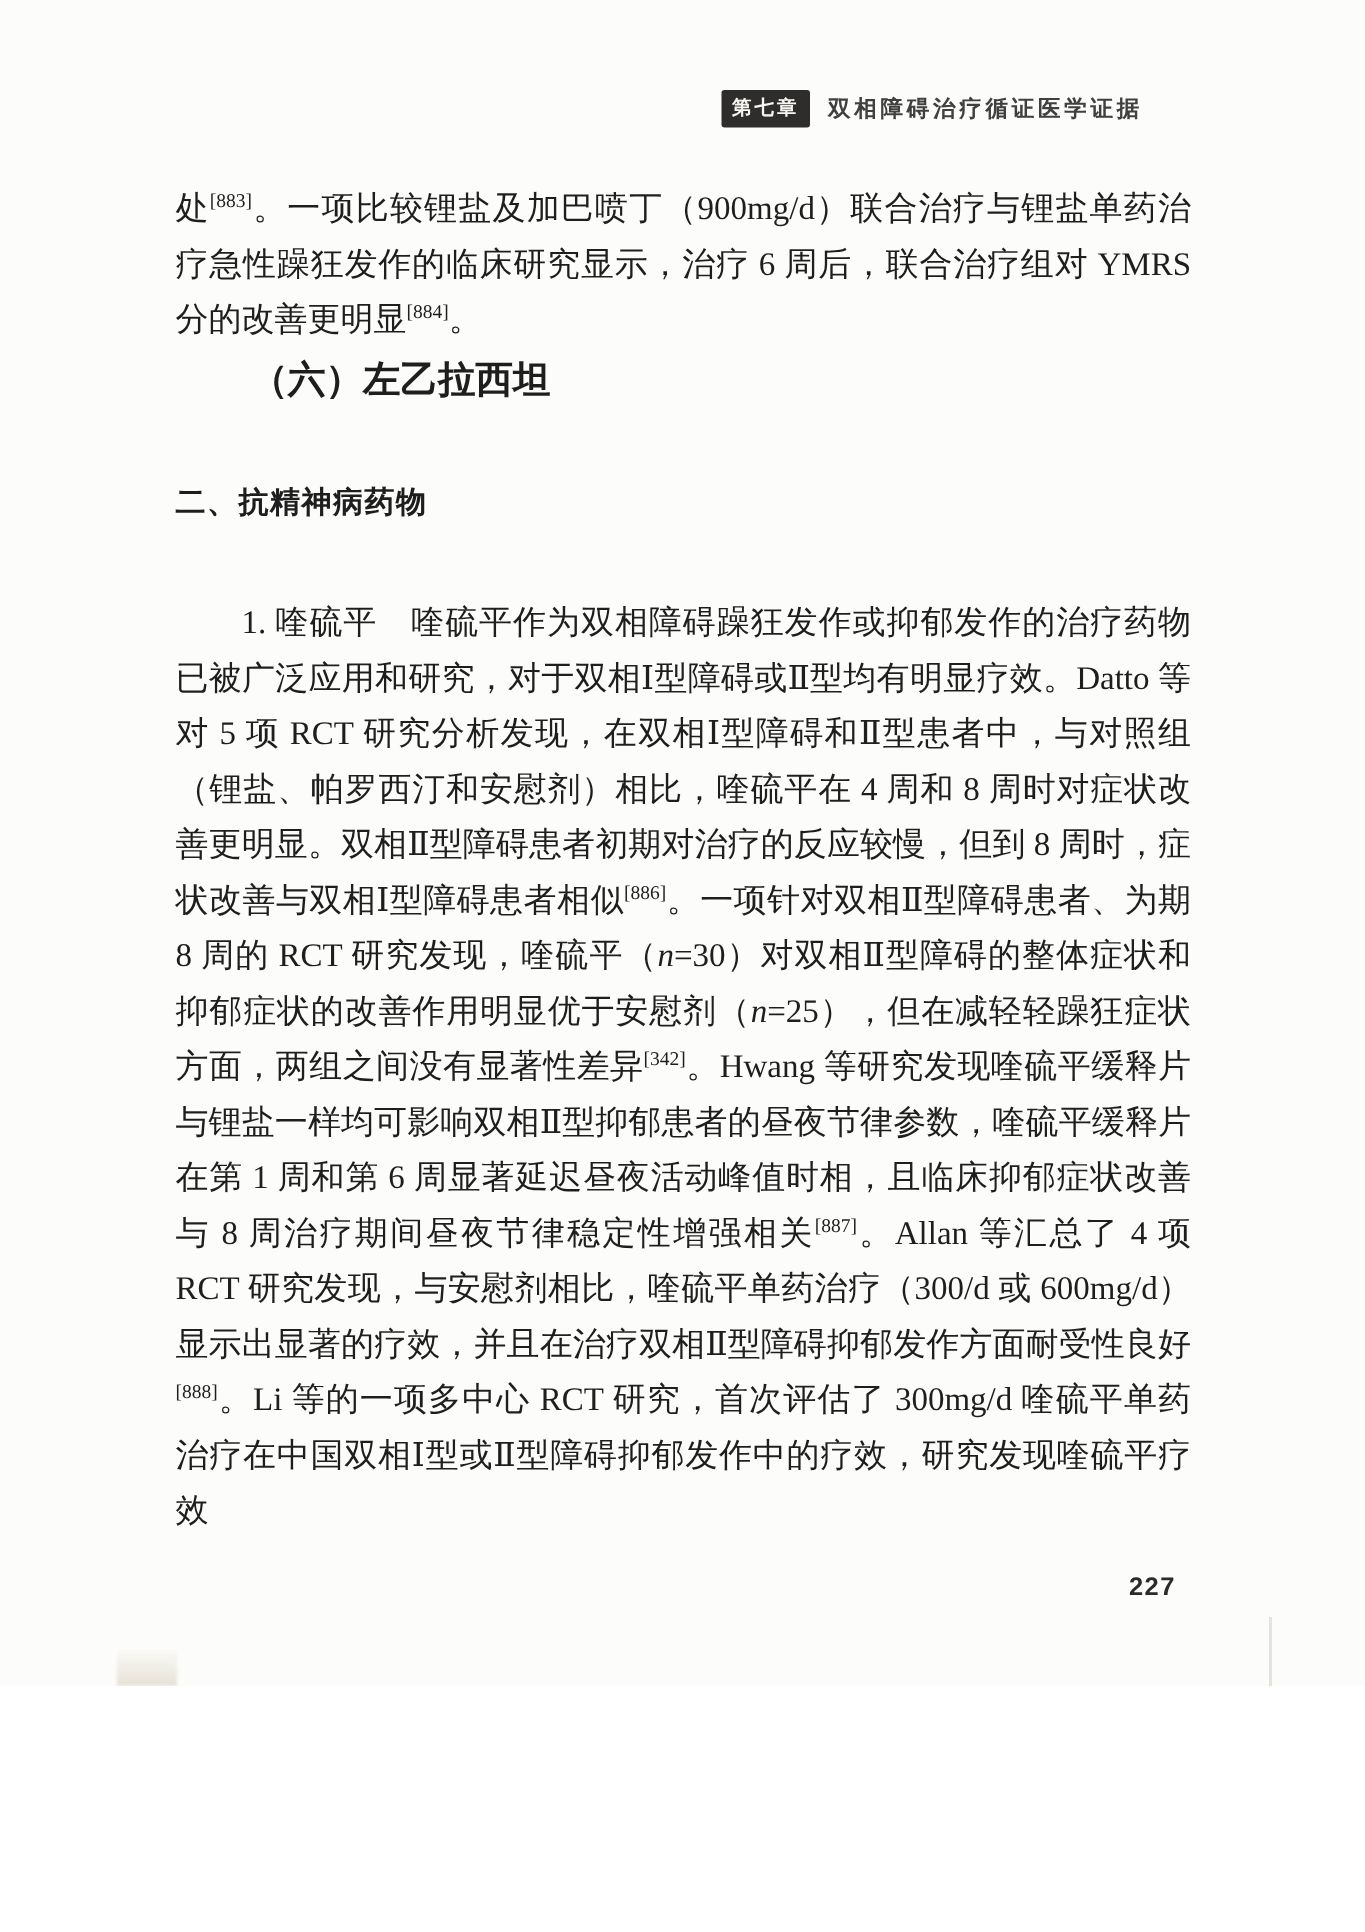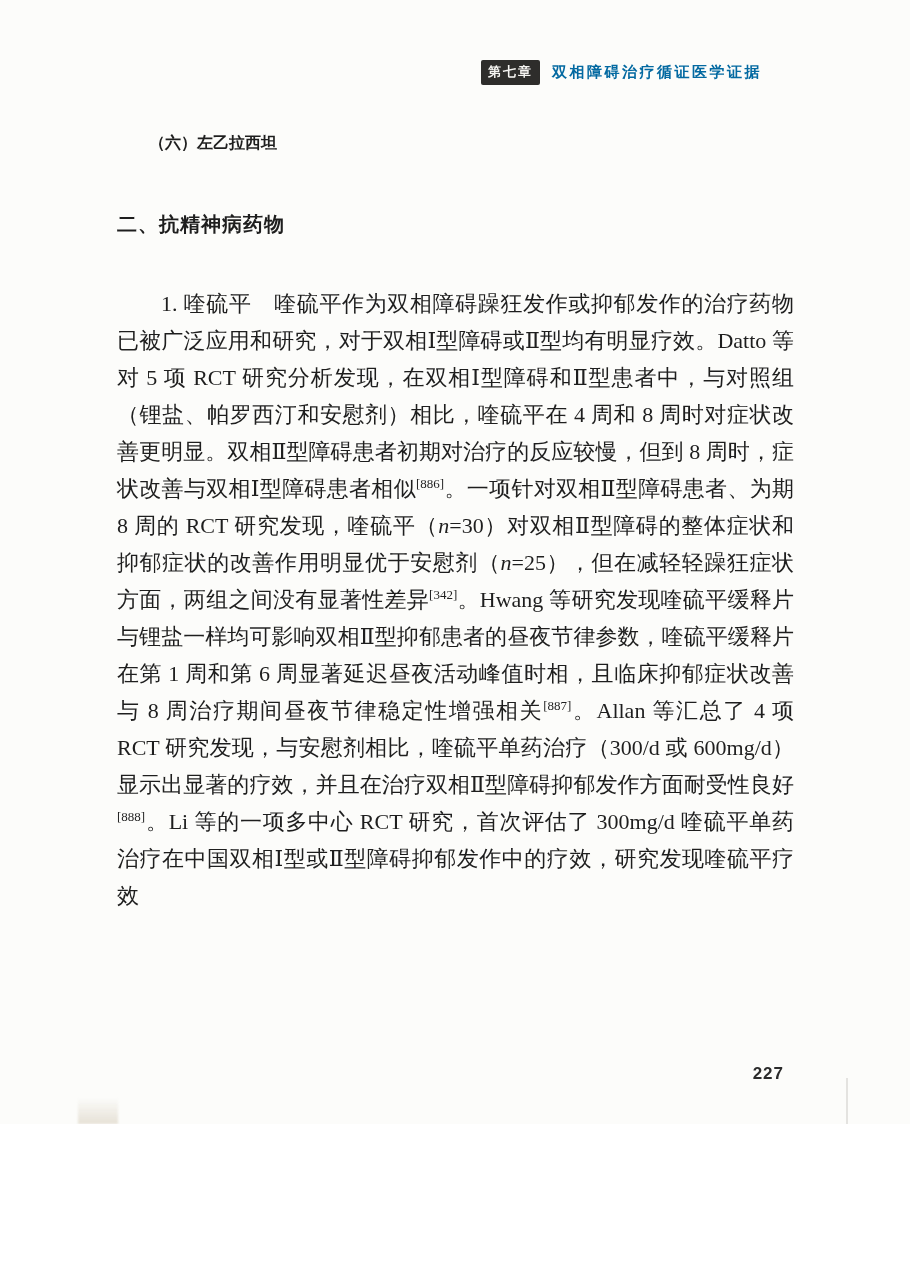--- a/index.html
+++ b/index.html
@@ -30,21 +30,21 @@
     font-size: 13px;
     font-weight: bold;
     letter-spacing: 2px;
     padding: 3px 7px 4px;
     border-radius: 2px;
     filter: blur(0.3px);
   }
   .chapter-title {
     font-size: 15px;
     font-weight: 600;
-    color: #0369a1;
+    color: #404040;
     letter-spacing: 2.5px;
     filter: blur(0.4px);
   }
 
   
   .doc-body {
     position: absolute;
     left: 117px;
     top: 120px;
     width: 677px;
@@ -54,21 +54,21 @@
   .para {
     font-size: 22px;
     line-height: 37px;
     text-align: justify;
     margin: 0;
   }
   .para.indent { text-indent: 2em; }
   .h-sub {
     font-family: "Liberation Sans", "DejaVu Sans", sans-serif;
     font-weight: bold;
-    font-size: 16px;
+    font-size: 25px;
     line-height: 37px;
     text-indent: 2em;
     margin: 4px 0 3px;
   }
   .h-section {
     font-family: "Liberation Sans", "DejaVu Sans", sans-serif;
     font-weight: bold;
     font-size: 20px;
     line-height: 34px;
     letter-spacing: 1px;
@@ -79,21 +79,21 @@
     line-height: 0;
     vertical-align: 8px;
     letter-spacing: 0;
   }
   .italic { font-style: italic; }
 
   
   .page-number {
     position: absolute;
     right: 126px;
-    bottom: 40px;
+    bottom: 56px;
     font-family: "Liberation Sans", "DejaVu Sans", sans-serif;
     font-size: 17px;
     font-weight: 600;
     color: #2b2b2b;
     letter-spacing: 1px;
   }
 
   
   .scan-smudge {
     position: absolute;
@@ -118,20 +118,21 @@
 <body>
 
 <div class="page">
 
   <div class="running-header">
     <span class="chapter-badge">第七章</span>
     <span class="chapter-title">双相障碍治疗循证医学证据</span>
   </div>
 
   <div class="doc-body">
+      <div class="para"><span>处</span><sup class="ref">[883]</sup><span>。一项比较锂盐及加巴喷丁（900mg/d）联合治疗与锂盐单药治疗急性躁狂发作的临床研究显示，治疗 6 周后，联合治疗组对 YMRS 分的改善更明显</span><sup class="ref">[884]</sup><span>。</span></div>
       <div class="h-sub"><span>（六）左乙拉西坦</span></div>
       <div class="h-section"><span>二、抗精神病药物</span></div>
       <div class="para indent"><span>1. 喹硫平　喹硫平作为双相障碍躁狂发作或抑郁发作的治疗药物已被广泛应用和研究，对于双相Ⅰ型障碍或Ⅱ型均有明显疗效。Datto 等对 5 项 RCT 研究分析发现，在双相Ⅰ型障碍和Ⅱ型患者中，与对照组（锂盐、帕罗西汀和安慰剂）相比，喹硫平在 4 周和 8 周时对症状改善更明显。双相Ⅱ型障碍患者初期对治疗的反应较慢，但到 8 周时，症状改善与双相Ⅰ型障碍患者相似</span><sup class="ref">[886]</sup><span>。一项针对双相Ⅱ型障碍患者、为期 8 周的 RCT 研究发现，喹硫平（</span><span class="italic">n</span><span>=30）对双相Ⅱ型障碍的整体症状和抑郁症状的改善作用明显优于安慰剂（</span><span class="italic">n</span><span>=25），但在减轻轻躁狂症状方面，两组之间没有显著性差异</span><sup class="ref">[342]</sup><span>。Hwang 等研究发现喹硫平缓释片与锂盐一样均可影响双相Ⅱ型抑郁患者的昼夜节律参数，喹硫平缓释片在第 1 周和第 6 周显著延迟昼夜活动峰值时相，且临床抑郁症状改善与 8 周治疗期间昼夜节律稳定性增强相关</span><sup class="ref">[887]</sup><span>。Allan 等汇总了 4 项 RCT 研究发现，与安慰剂相比，喹硫平单药治疗（300/d 或 600mg/d）显示出显著的疗效，并且在治疗双相Ⅱ型障碍抑郁发作方面耐受性良好</span><sup class="ref">[888]</sup><span>。Li 等的一项多中心 RCT 研究，首次评估了 300mg/d 喹硫平单药治疗在中国双相Ⅰ型或Ⅱ型障碍抑郁发作中的疗效，研究发现喹硫平疗效</span></div>
     </div>
 
   <div class="page-number">227</div>
 
   <div class="scan-smudge"></div>
   <div class="scan-streak"></div>
 

